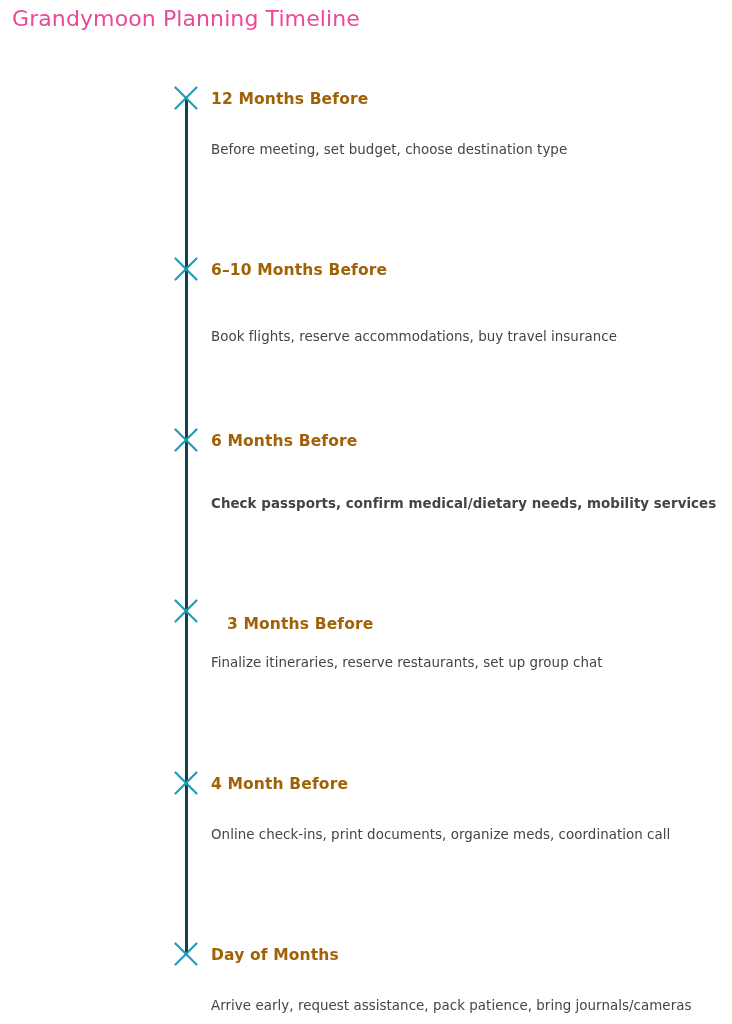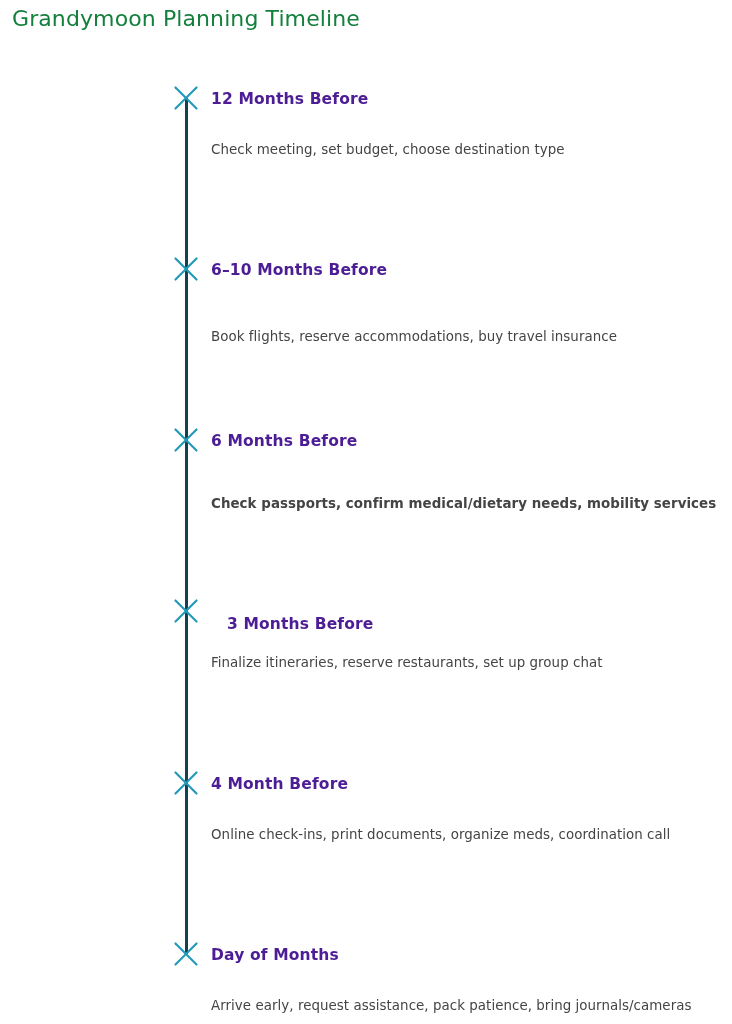--- a/index.html
+++ b/index.html
@@ -15,21 +15,21 @@
     font-family: "DejaVu Sans", "Liberation Sans", sans-serif;
     -webkit-font-smoothing: antialiased;
   }
 
   #page-title {
     position: absolute;
     left: 12px;
     top: 6px;
     font-size: 22px;
     font-weight: 400;
-    color: #15803d;
+    color: #ec4899;
     letter-spacing: 0.1px;
     white-space: nowrap;
   }
 
   
   #timeline {
     position: absolute;
     left: 0;
     top: 0;
     width: 732px;
@@ -55,21 +55,21 @@
     height: 26px;
     margin-left: -13px;
     margin-top: -13px;
   }
   .marker svg { display: block; }
 
   .m-title {
     position: absolute;
     font-size: 15.5px;
     font-weight: bold;
-    color: #4c1d95;
+    color: #a16207;
     white-space: nowrap;
     letter-spacing: 0.15px;
   }
 
   .m-desc {
     position: absolute;
     font-size: 13.4px;
     font-weight: 400;
     color: #444444;
     white-space: nowrap;
@@ -84,21 +84,21 @@
 <div id="timeline">
   <div class="axis-line" style="left: 185px; top: 98px; height: 856px; background: rgb(19, 65, 79);"></div>
 <div class="milestone" style="top: 98px;">
       <div class="marker" style="left: 186px;">
         <svg width="26" height="26" viewBox="0 0 26 26">
           <line x1="2.5" y1="2.5" x2="23.5" y2="23.5" stroke="#2399b8" stroke-width="2.2" stroke-linecap="round"></line>
           <line x1="23.5" y1="2.5" x2="2.5" y2="23.5" stroke="#2399b8" stroke-width="2.2" stroke-linecap="round"></line>
         </svg>
       </div>
       <div class="m-title" style="left: 211px; top: -8px;">12 Months Before</div>
-      <div class="m-desc" style="left: 211px; top: 44px;">Check meeting, set budget, choose destination type</div>
+      <div class="m-desc" style="left: 211px; top: 44px;">Before meeting, set budget, choose destination type</div>
     </div>
     <div class="milestone" style="top: 269px;">
       <div class="marker" style="left: 186px;">
         <svg width="26" height="26" viewBox="0 0 26 26">
           <line x1="2.5" y1="2.5" x2="23.5" y2="23.5" stroke="#2399b8" stroke-width="2.2" stroke-linecap="round"></line>
           <line x1="23.5" y1="2.5" x2="2.5" y2="23.5" stroke="#2399b8" stroke-width="2.2" stroke-linecap="round"></line>
         </svg>
       </div>
       <div class="m-title" style="left: 211px; top: -8px;">6–10 Months Before</div>
       <div class="m-desc" style="left: 211px; top: 44px; margin-top: 16px;">Book flights, reserve accommodations, buy travel insurance</div>

